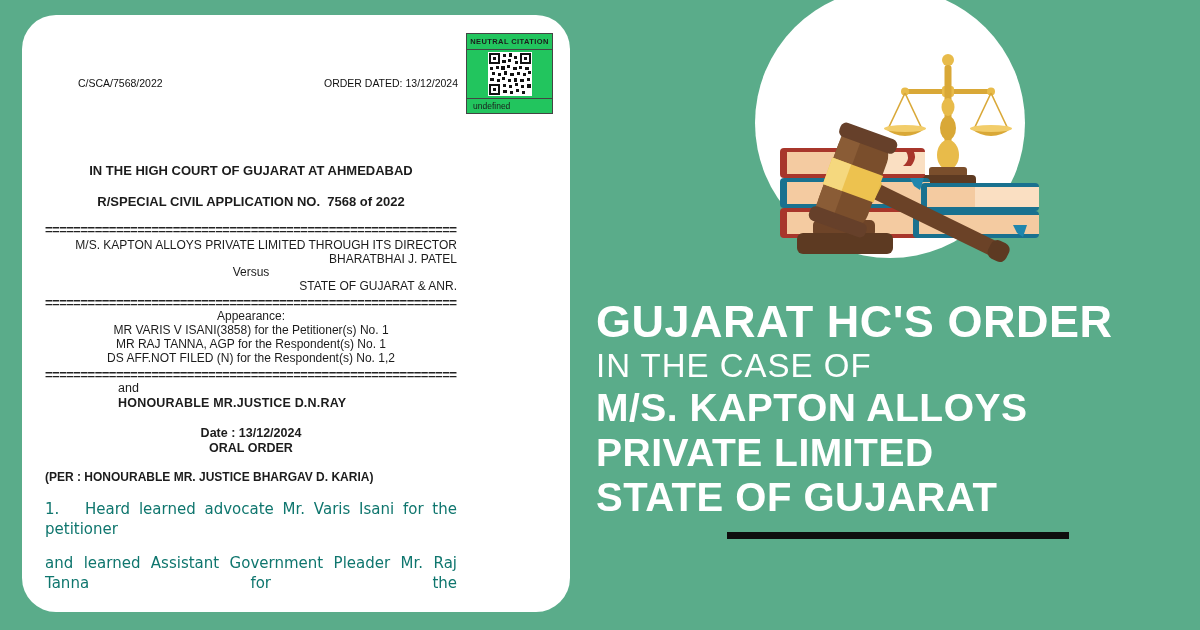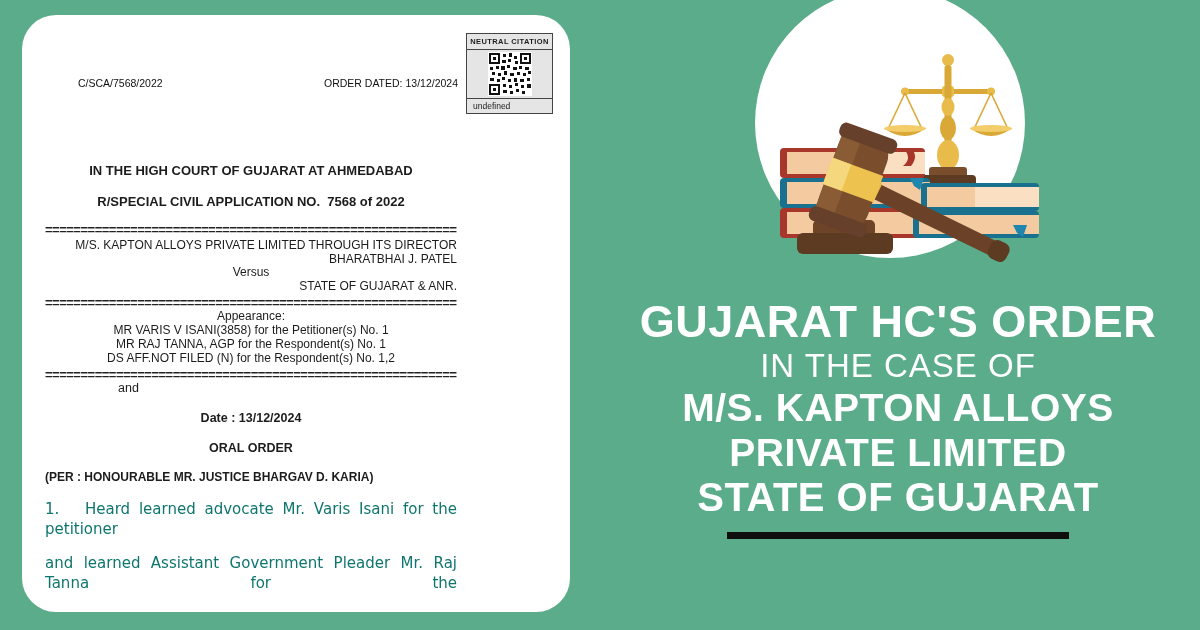--- a/index.html
+++ b/index.html
@@ -10,21 +10,21 @@
   }
   
   .doc-card{
     position:absolute;left:22px;top:15px;width:548px;height:597px;
     background:#ffffff;border-radius:34px;overflow:hidden;color:#1c1c1c;
   }
   .doc-header-left{position:absolute;left:56px;top:62px;font-size:10.5px;color:#111;}
   .doc-header-right{position:absolute;right:112px;top:62px;font-size:10.5px;color:#111;}
   .qr-box{
     position:absolute;right:17px;top:18px;width:85px;height:79px;
-    border:1px solid #444;background:#e5e5e5;display:flex;flex-direction:column;
+    border:1px solid #444;background:#22c55e;display:flex;flex-direction:column;
   }
   .qr-title{height:15px;border-bottom:1px solid #444;font-size:7.5px;font-weight:bold;
     display:flex;align-items:center;justify-content:center;letter-spacing:.4px;}
   .qr-img{flex:1;display:flex;align-items:center;justify-content:center;}
   .qr-caption{height:14px;border-top:1px solid #444;font-size:8.5px;display:flex;
     align-items:center;padding-left:6px;}
   .doc-content{position:absolute;left:23px;top:140px;width:412px;}
   .center{text-align:center;}
   .court1{margin-top:8px;font-size:13px;font-weight:bold;line-height:16px;}
   .court2{margin-top:15px;font-size:13px;font-weight:bold;line-height:16px;white-space:pre;}
@@ -32,31 +32,31 @@
     white-space:nowrap;overflow:hidden;letter-spacing:-.5px;color:#222;}
   .sep.tight{margin-top:3px;}
   .party{font-size:12px;line-height:14px;text-align:right;}
   .party.first{margin-top:2px;}
   .versus{font-size:12px;line-height:13px;}
   .appear{font-size:12px;line-height:14px;text-align:center;}
   .coram-row{margin-top:12px;font-size:12.5px;line-height:15px;text-align:left;padding-left:15px;}
   .coram-row b{font-weight:bold;letter-spacing:.2px;}
   .coram-indent{padding-left:73px;}
   .date-line{margin-top:15px;font-size:12.5px;font-weight:bold;line-height:15px;}
-  .oral-order{margin-top:15px;font-size:12.5px;font-weight:bold;line-height:15px;}
+  .oral-order{font-size:12.5px;font-weight:bold;line-height:15px;}
   .per-line{margin-top:14px;font-size:12px;font-weight:bold;line-height:15px;text-align:left;}
   .body-line{
     margin-top:14px;font-size:15px;line-height:20px;color:#0f766e;
     font-family:"DejaVu Sans",sans-serif;
     text-align:justify;text-align-last:justify;
   }
   .para-num{display:inline-block;width:40px;text-align:left;}
   
   .banner{
-    position:absolute;left:596px;top:298px;width:604px;text-align:center;color:#ffffff;
+    position:absolute;left:596px;top:298px;width:604px;text-align:left;color:#ffffff;
   }
   .bt1{font-size:45px;font-weight:800;line-height:47px;letter-spacing:.5px;}
   .bt2{font-size:33px;font-weight:400;line-height:41px;letter-spacing:1px;}
   .bt3{font-size:39px;font-weight:800;line-height:44px;letter-spacing:.5px;}
   .bt4{font-size:39px;font-weight:800;line-height:45px;letter-spacing:.5px;}
   .bt5{font-size:33px;font-weight:400;line-height:40px;letter-spacing:1px;}
   .bt6{font-size:40px;font-weight:800;line-height:45px;letter-spacing:.5px;}
   .banner-underline{width:342px;height:7px;background:#0e0e0e;margin:12px auto 0 auto;}
   
   .illustration{position:absolute;left:725px;top:-30px;width:340px;height:300px;}
@@ -145,20 +145,21 @@
     <div class="sep tight">============================================================</div>
 
     <div class="appear">Appearance:</div>
     <div class="appear">MR VARIS V ISANI(3858) for the Petitioner(s) No. 1</div>
     <div class="appear">MR RAJ TANNA, AGP for the Respondent(s) No. 1</div>
     <div class="appear">DS AFF.NOT FILED (N) for the Respondent(s) No. 1,2</div>
 
     <div class="sep tight">============================================================</div>
 
     <div class="coram-row coram-indent" style="margin-top:0;">and</div>
+    <div class="coram-row coram-indent" style="margin-top:0;"><b>HONOURABLE MR.JUSTICE D.N.RAY</b></div>
 
     <div class="center date-line">Date : 13/12/2024</div>
     <div class="center oral-order">ORAL ORDER</div>
     <div class="per-line">(PER : HONOURABLE MR. JUSTICE BHARGAV D. KARIA)</div>
 
     <div class="body-line"><span class="para-num">1.</span><span>Heard learned advocate Mr. Varis Isani for the petitioner</span></div>
     <div class="body-line">and learned Assistant Government Pleader Mr. Raj Tanna for the</div>
 
   </div>
 </div>

